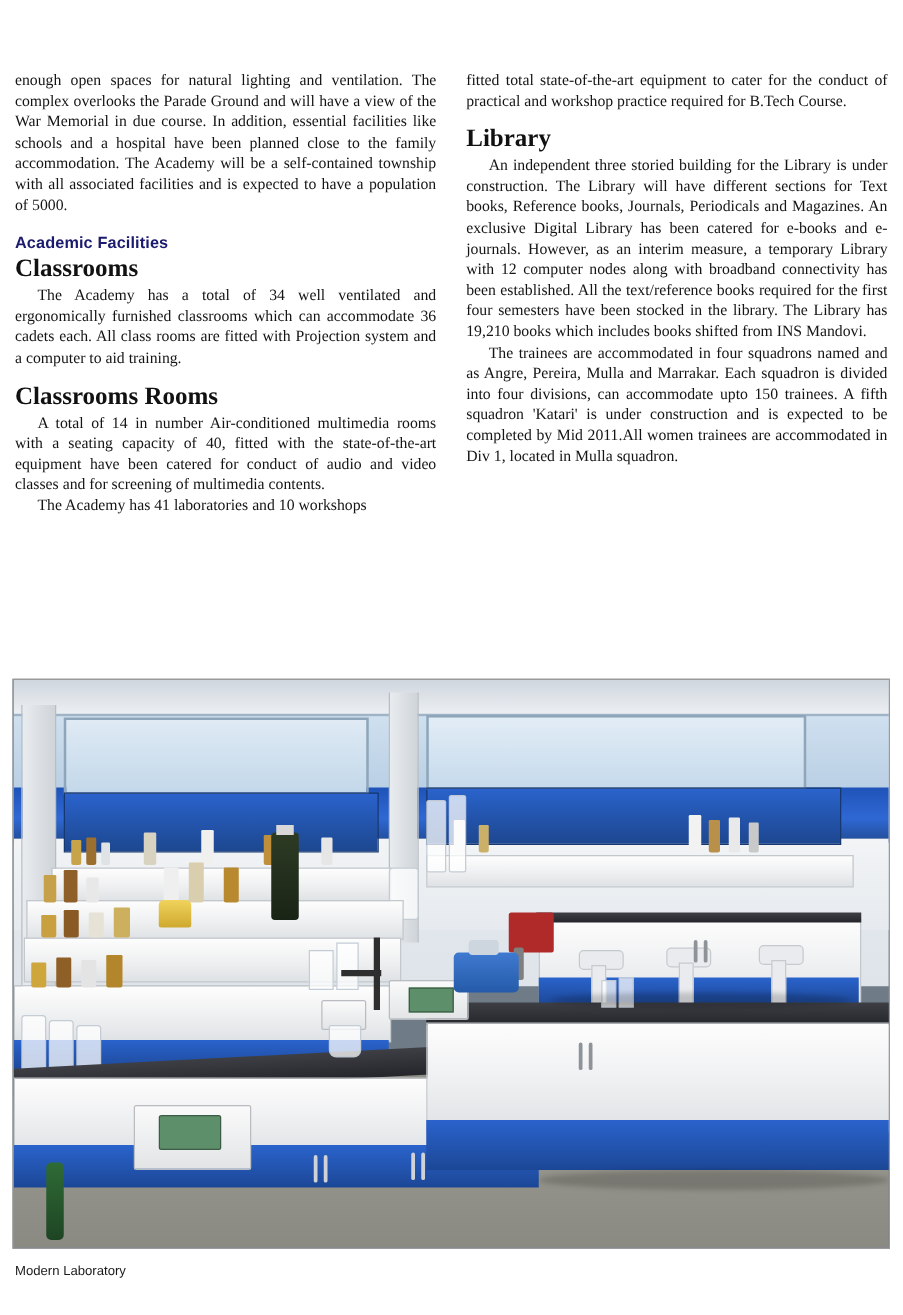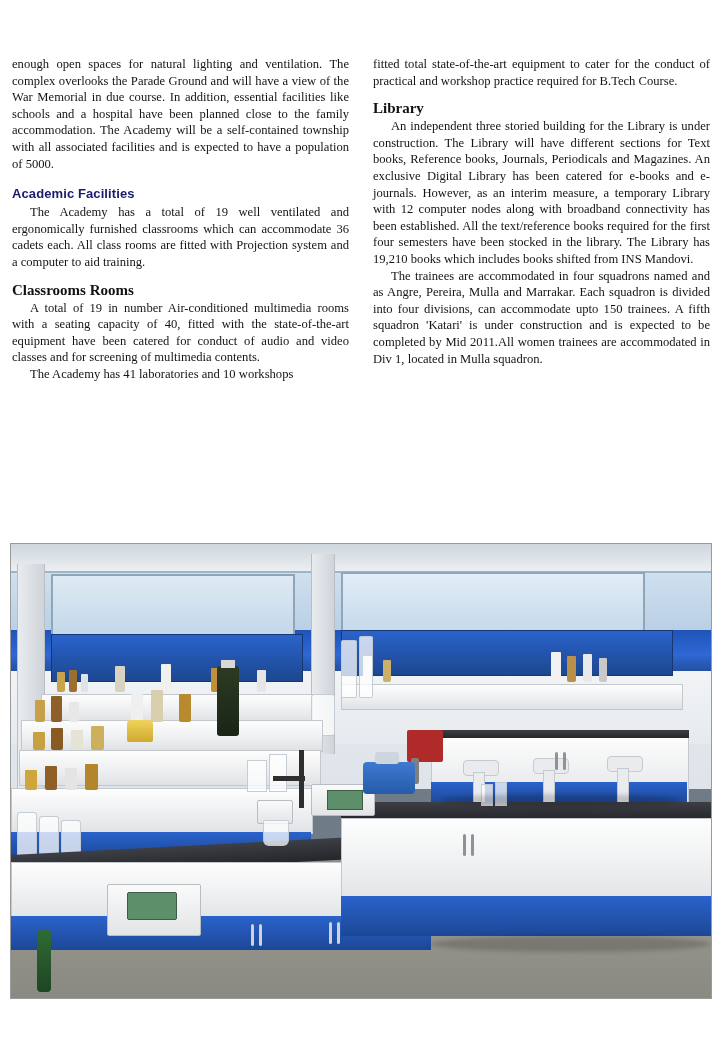--- a/index.html
+++ b/index.html
@@ -49,21 +49,21 @@
   h2.section {
     font-family: "Liberation Sans", sans-serif;
     font-size: 13px;
     font-weight: bold;
     color: #1a1a6e;
     margin: 14px 0 3px 0;
     letter-spacing: 0.1px;
   }
   h3.sub {
     font-family: "Liberation Serif", serif;
-    font-size: 15px;
+    font-size: 20px;
     font-weight: bold;
     color: #111;
     margin: 11px 0 1px 0;
   }
   h3.sub.first {
     margin-top: 2px;
   }
   h3.sub.sans {
     font-family: "Liberation Sans", sans-serif;
     font-size: 12.6px;
@@ -189,24 +189,25 @@
 
 <div class="page">
 
   <div class="columns">
 
     <div class="col">
       <p>enough open spaces for natural lighting and ventilation. The complex overlooks the Parade Ground and will have a view of the War Memorial in due course. In addition, essential facilities like schools and a hospital have been planned close to the family accommodation. The Academy will be a self-contained township with all associated facilities and is expected to have a population of 5000.</p>
 
       <h2 class="section">Academic Facilities</h2>
 
-      <p class="indent">The Academy has a total of 19 well ventilated and ergonomically furnished classrooms which can accommodate 36 cadets each. All class rooms are fitted with Projection system and a computer to aid training.</p>
+      <h3 class="sub first">Classrooms</h3>
+      <p class="indent">The Academy has a total of 34 well ventilated and ergonomically furnished classrooms which can accommodate 36 cadets each. All class rooms are fitted with Projection system and a computer to aid training.</p>
 
       <h3 class="sub">Classrooms Rooms</h3>
-      <p class="indent">A total of 19 in number Air-conditioned multimedia rooms with a seating capacity of 40, fitted with the state-of-the-art equipment have been catered for conduct of audio and video classes and for screening of multimedia contents.</p>
+      <p class="indent">A total of 14 in number Air-conditioned multimedia rooms with a seating capacity of 40, fitted with the state-of-the-art equipment have been catered for conduct of audio and video classes and for screening of multimedia contents.</p>
 
       <p class="indent">The Academy has 41 laboratories and 10 workshops</p>
     </div>
 
     <div class="col">
       <p>fitted total state-of-the-art equipment to cater for the conduct of practical and workshop practice required for B.Tech Course.</p>
 
       <h3 class="sub">Library</h3>
       <p class="indent">An independent three storied building for the Library is under construction. The Library will have different sections for Text books, Reference books, Journals, Periodicals and Magazines. An exclusive Digital Library has been catered for e-books and e-journals. However, as an interim measure, a temporary Library with 12 computer nodes along with broadband connectivity has been established. All the text/reference books required for the first four semesters have been stocked in the library. The Library has 19,210 books which includes books shifted from INS Mandovi.</p>
 
@@ -335,15 +336,16 @@
 
       <div class="ph-layer" style="left:26px;top:386px;width:14px;height:62px;background:linear-gradient(180deg,#2f6b36,#1e4523);border-radius:4px;"></div>
 
       <div class="glass" style="left:470px;top:240px;width:10px;height:20px;"></div>
       <div class="glass" style="left:484px;top:238px;width:10px;height:22px;"></div>
 
       <div class="shadow" style="left:420px;top:392px;width:280px;height:16px;border-radius:50%;"></div>
       <div class="shadow" style="left:430px;top:250px;width:240px;height:12px;border-radius:50%;"></div>
     </div>
 
+    <div class="caption">Modern Laboratory</div>
   </div>
 
 </div>
 
 </body></html>

